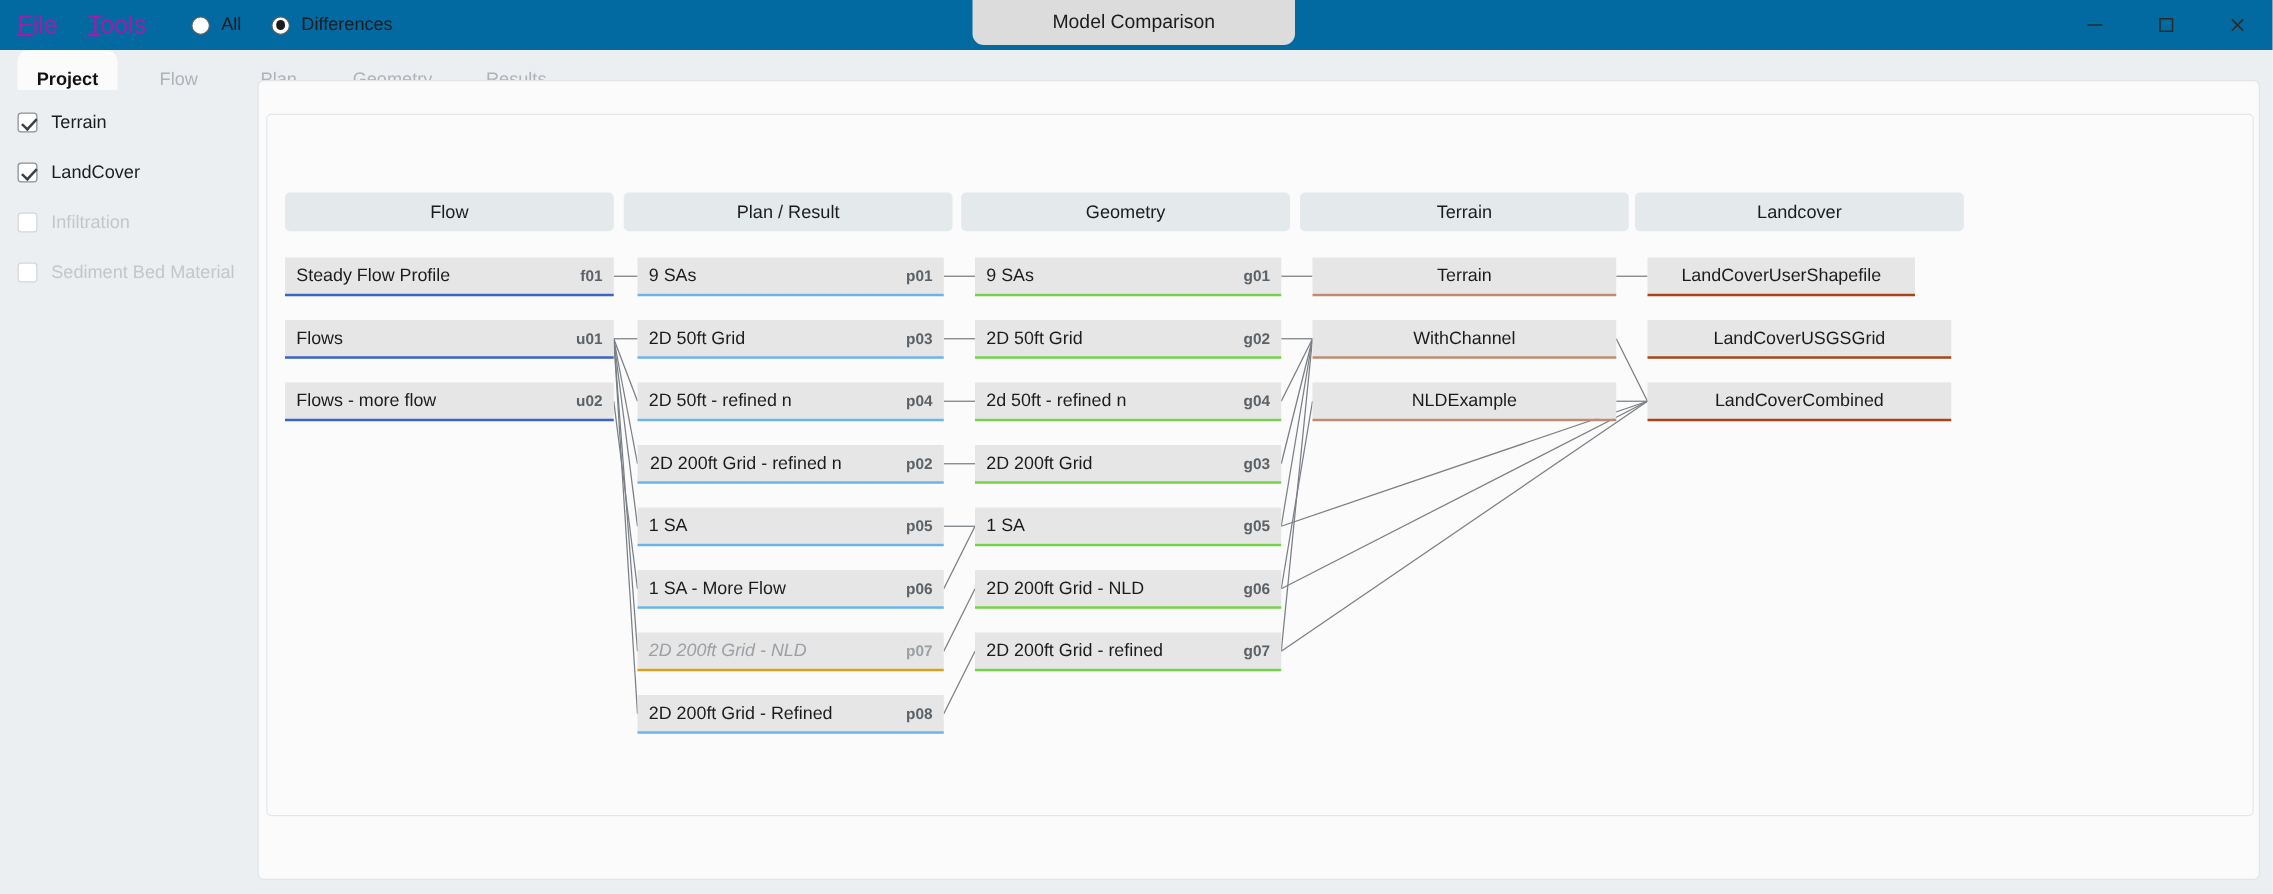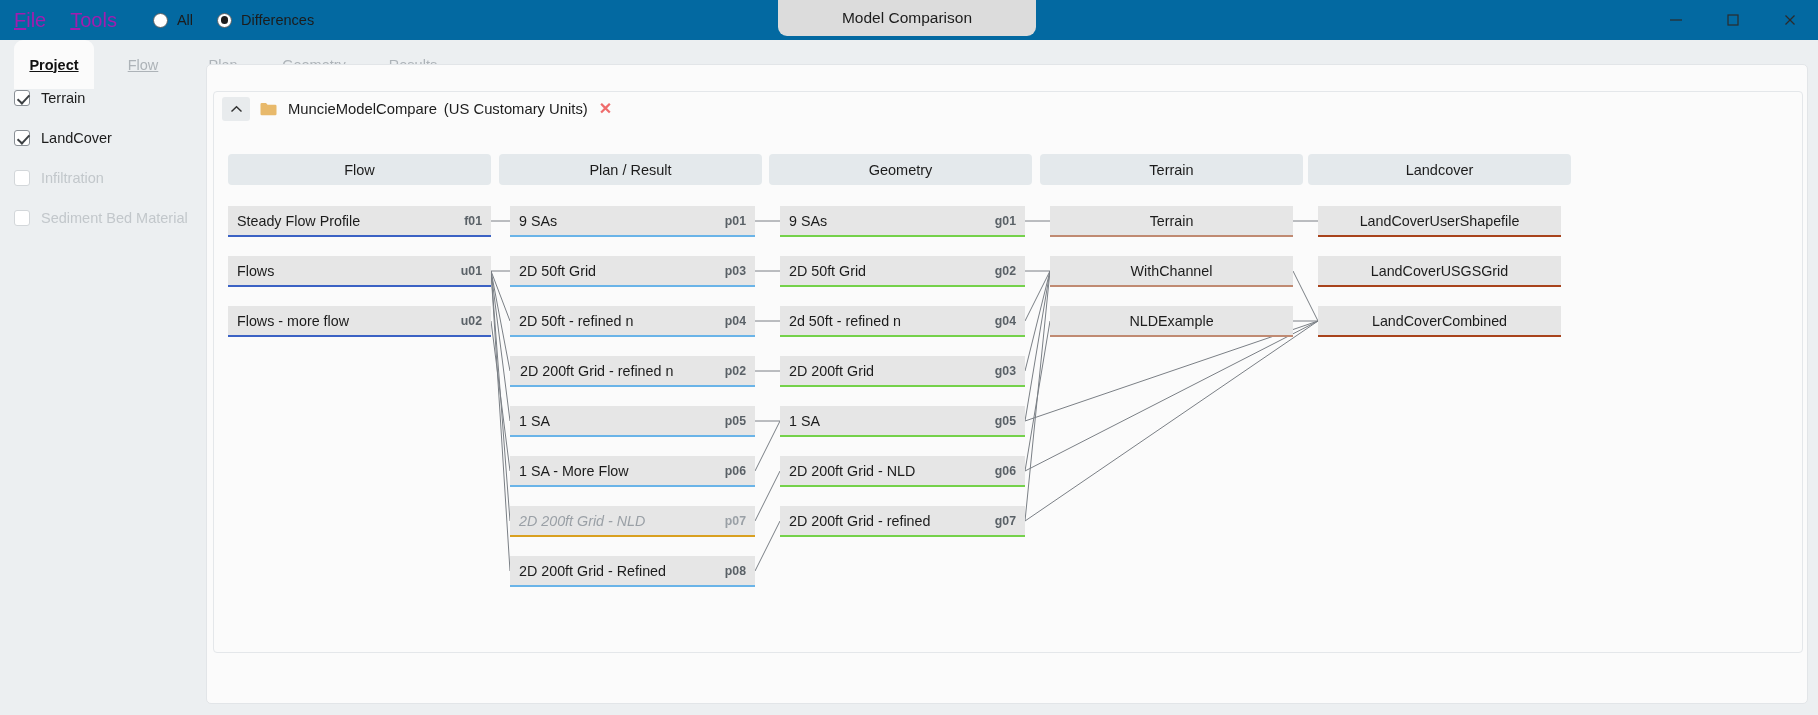--- a/index.html
+++ b/index.html
@@ -48,23 +48,23 @@
   .radio .dot.on::after {
     content: ""; width: 7.5px; height: 7.5px; border-radius: 50%; background: #1c1c1c;
   }
   .radio span.lbl { font-size: 14.5px; color: #1c1c1c; }
 
   
   .tabstrip {
     position: absolute; top: 40px; left: 0; width: 1818px; height: 32px;
   }
   .tab {
-    position: absolute; top: 0; height: 49px;
-    display: flex; align-items: center; justify-content: center;
-    font-size: 14.5px; color: #adb3b8; text-decoration: underline;
+    position: absolute; top: 0; height: 32px;
+    display: flex; align-items: flex-end; justify-content: center;
+    font-size: 14.5px; color: #adb3b8;
   }
   .tab.active {
     background: #fbfbfb; color: #111; font-weight: bold;
     border-radius: 9px 9px 0 0;
   }
 
   
   .sidebar { position: absolute; top: 78px; left: 0; width: 200px; }
   .cb-row { display: flex; align-items: center; gap: 11px; height: 40px; padding-left: 14px; }
   .cb {
@@ -201,35 +201,20 @@
     </div>
     <div class="cb-row disabled">
       <span class="cb disabled"></span>
       <span class="lbl">Sediment Bed Material</span>
     </div>
   </div>
 
 <div class="panel">
   <div class="inner">
 
-    <div class="proj-header">
-      <div class="chev">
-        <svg width="13" height="9" viewBox="0 0 13 9">
-            <polyline points="1.5,6.5 6.5,1.8 11.5,6.5" fill="none" stroke="#333" stroke-width="1.5"></polyline>
-          </svg>
-      </div>
-      <div class="folder">
-        <svg width="17" height="14" viewBox="0 0 17 14">
-          <path d="M0.5 2.3 A1.3 1.3 0 0 1 1.8 1 H6 L7.6 2.7 H15.2 A1.3 1.3 0 0 1 16.5 4 V12 A1.3 1.3 0 0 1 15.2 13.3 H1.8 A1.3 1.3 0 0 1 0.5 12 Z" fill="#e8b96b"></path>
-        </svg>
-      </div>
-      <span class="proj-name">MuncieModelCompare</span>
-      <span class="proj-units">(US Customary Units)</span>
-      <span class="proj-close">✕</span>
-    </div>
 
     <svg class="links" width="1590" height="562" id="links">
         <line x1="277" y1="129" x2="296" y2="129" stroke="#7a7f85" stroke-width="1"></line>
         <line x1="277" y1="179" x2="296" y2="179" stroke="#7a7f85" stroke-width="1"></line>
         <line x1="277" y1="179" x2="296" y2="229" stroke="#7a7f85" stroke-width="1"></line>
         <line x1="277" y1="179" x2="296" y2="279" stroke="#7a7f85" stroke-width="1"></line>
         <line x1="277" y1="179" x2="296" y2="329" stroke="#7a7f85" stroke-width="1"></line>
         <line x1="277" y1="179" x2="296" y2="429" stroke="#7a7f85" stroke-width="1"></line>
         <line x1="277" y1="179" x2="296" y2="479" stroke="#7a7f85" stroke-width="1"></line>
         <line x1="277" y1="229" x2="296" y2="379" stroke="#7a7f85" stroke-width="1"></line>
@@ -366,21 +351,21 @@
           <span class="uline" style="background: rgb(192, 138, 114);"></span>
         </div>
         <div class="node centered" style="left: 836px; top: 164px; width: 243px;">
           <span class="nlabel">WithChannel</span>
           <span class="uline" style="background: rgb(192, 138, 114);"></span>
         </div>
         <div class="node centered" style="left: 836px; top: 214px; width: 243px;">
           <span class="nlabel">NLDExample</span>
           <span class="uline" style="background: rgb(192, 138, 114);"></span>
         </div>
-        <div class="node centered" style="left: 1104px; top: 114px; width: 243px;">
+        <div class="node centered" style="left: 1104px; top: 114px; width: 214px;">
           <span class="nlabel">LandCoverUserShapefile</span>
           <span class="uline" style="background: rgb(168, 67, 28);"></span>
         </div>
         <div class="node centered" style="left: 1104px; top: 164px; width: 243px;">
           <span class="nlabel">LandCoverUSGSGrid</span>
           <span class="uline" style="background: rgb(168, 67, 28);"></span>
         </div>
         <div class="node centered" style="left: 1104px; top: 214px; width: 243px;">
           <span class="nlabel">LandCoverCombined</span>
           <span class="uline" style="background: rgb(168, 67, 28);"></span>

